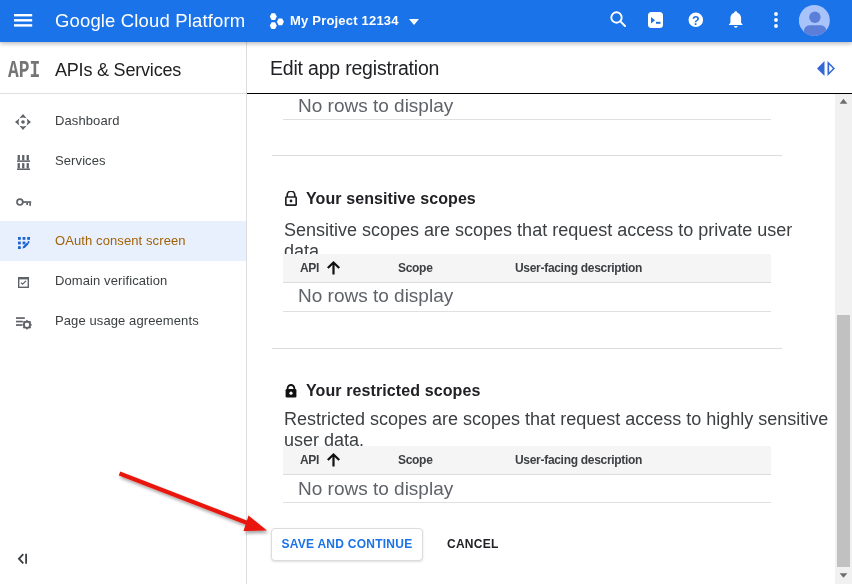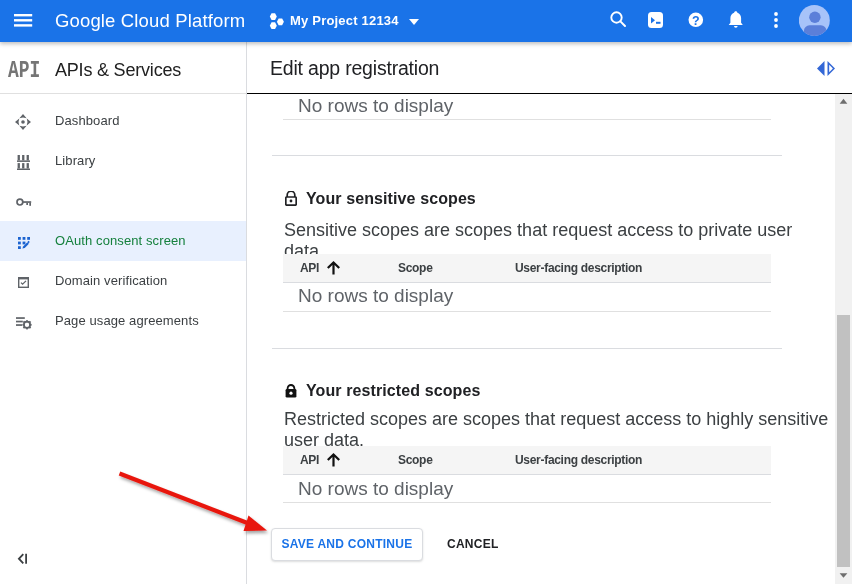--- a/index.html
+++ b/index.html
@@ -18,21 +18,21 @@
 
 
 #sidebar { position:absolute; left:0; top:42px; width:247px; height:542px; background:#fff; border-right:1px solid #dadce0; z-index:5; }
 #sb-head { position:absolute; left:0; top:0; width:246px; height:52px; border-bottom:1px solid #e0e0e0; }
 #api-logo { position:absolute; left:8px; top:16px; font-family:"Liberation Mono", monospace; font-weight:bold; font-size:23px; color:#757575; transform:scaleX(0.78); transform-origin:0 0; }
 #sb-title { position:absolute; left:55px; top:2px; height:52px; line-height:52px; font-size:18px; letter-spacing:-0.2px; color:#212121; }
 .nav { position:absolute; left:0; width:246px; height:40px;padding-left:15px; }
 .nav .ic { position:absolute; }
 .nav .lbl { position:absolute; left:55px; top:0; height:40px; line-height:40px; font-size:13px; color:#3c4043; letter-spacing:0.1px; }
 .nav.sel { background:#e8f0fe; }
-.nav.sel .lbl { color:#15803d; }
+.nav.sel .lbl { color:#a16207; }
 #collapse { position:absolute; left:15.5px; top:552.5px; z-index:6; }
 
 
 #main { position:absolute; left:247px; top:42px; width:605px; height:542px; background:#fff; }
 #main-head { position:absolute; left:0; top:0; width:605px; height:52px; border-bottom:1px solid #000000; background:#fff; z-index:4; }
 #pg-title { position:absolute; left:23px; top:0; height:52px; line-height:52px; font-size:19.5px; letter-spacing:-0.2px; color:#202124; }
 #panes { position:absolute; right:17px; top:19px; }
 
 
 .abs { position:absolute; }
@@ -135,21 +135,21 @@
       <svg class="ic" style="left:17px; top:14px" width="13" height="15" viewBox="0 0 13 15" fill="#5f6368">
         <rect x="0.6" y="0" width="2.3" height="5.4"></rect>
           <rect x="5.1" y="0" width="2.3" height="5.4"></rect>
           <rect x="9.6" y="0" width="2.3" height="5.4"></rect>
         <rect x="0" y="5.4" width="13" height="1.5"></rect>
         <rect x="0.6" y="8.1" width="2.3" height="5.4"></rect>
           <rect x="5.1" y="8.1" width="2.3" height="5.4"></rect>
           <rect x="9.6" y="8.1" width="2.3" height="5.4"></rect>
         <rect x="0" y="13.5" width="13" height="1.5"></rect>
       </svg>
-      <div class="lbl">Library</div>
+      <div class="lbl">Services</div>
     </div>
     <div class="nav" style="top:139px">
       <svg class="ic" style="left:15.5px; top:17px" width="16" height="9" viewBox="0 0 16 9">
         <circle cx="3.9" cy="4.1" r="2.9" fill="none" stroke="#5f6368" stroke-width="1.7"></circle>
         <rect x="6.8" y="3.2" width="8.4" height="1.7" fill="#5f6368"></rect>
         <rect x="10.3" y="4.9" width="1.7" height="2.1" fill="#5f6368"></rect>
         <rect x="13.3" y="4.9" width="1.7" height="2.9" fill="#5f6368"></rect>
       </svg>
     </div>
     <div class="nav sel" style="top:179px">

